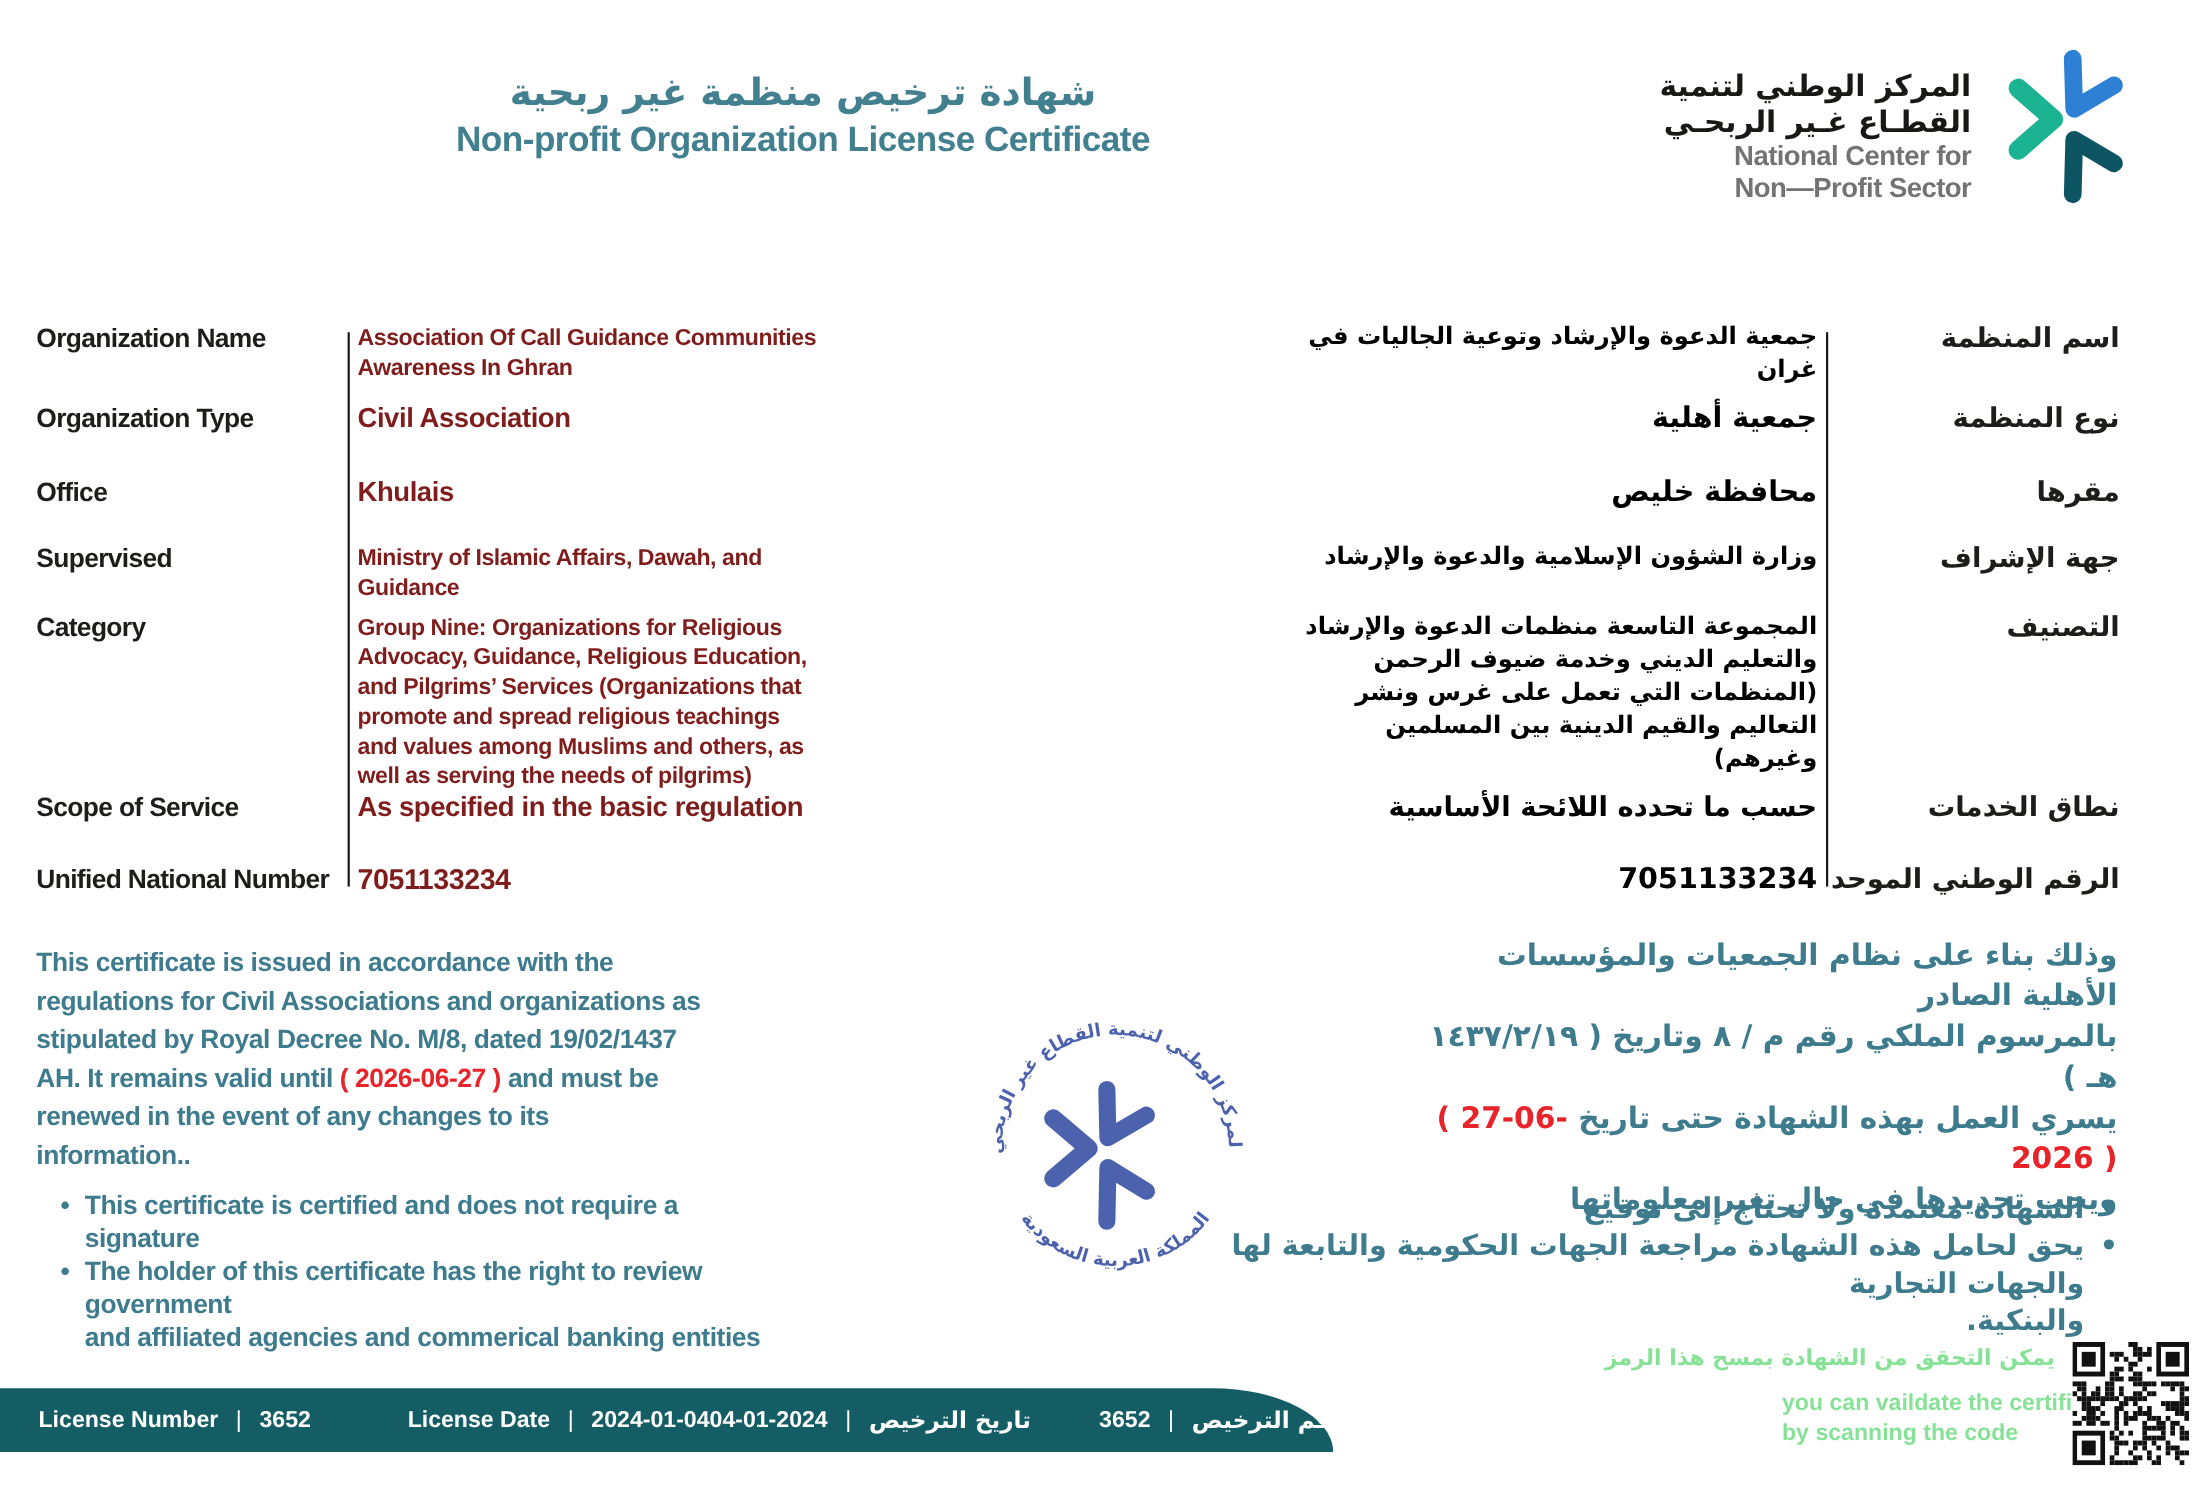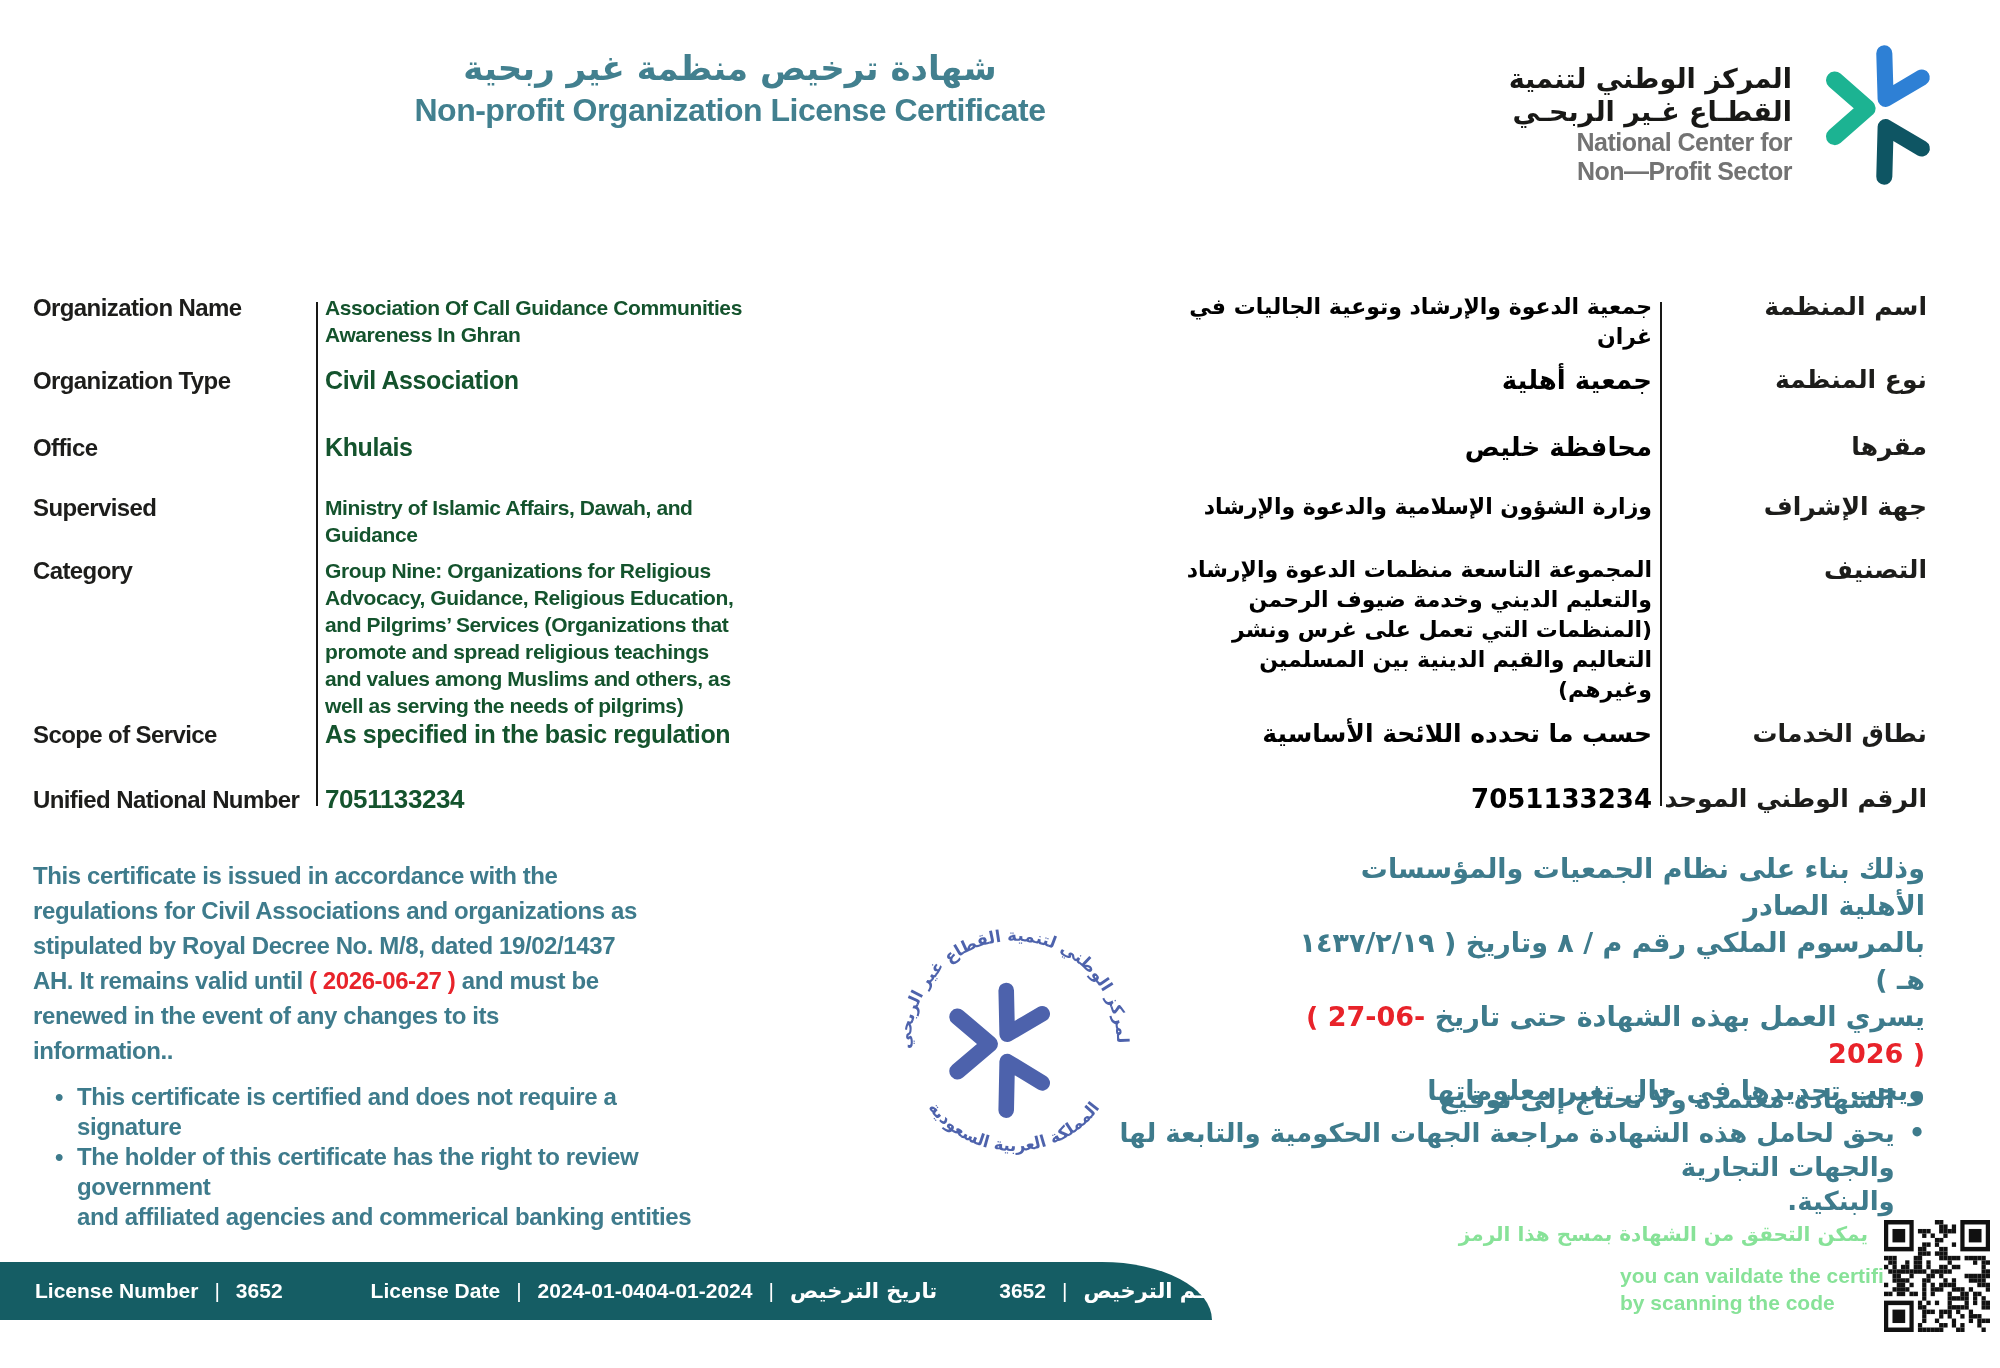--- a/index.html
+++ b/index.html
@@ -3,33 +3,33 @@
 <meta charset="utf-8">
 <style>
   html,body{margin:0;padding:0;background:#ffffff;}
   body{width:2000px;height:1368px;position:relative;overflow:hidden;
        font-family:"Liberation Sans",sans-serif;color:#1d1d1b;}
   .ar{font-family:"DejaVu Sans","Liberation Sans",sans-serif;direction:rtl;}
   .pre{white-space:pre-line;}
 
   
   .header{position:absolute;left:0;top:0;width:2000px;height:230px;}
-  .titles{position:absolute;left:0;top:46px;width:1460px;text-align:center;}
+  .titles{position:absolute;left:0;top:62px;width:1460px;text-align:center;}
   .title-ar{font-family:"DejaVu Sans",sans-serif;direction:rtl;font-size:34px;font-weight:bold;color:#42808f;line-height:44px;}
   .title-en{font-size:32px;font-weight:bold;color:#42808f;line-height:40px;letter-spacing:-0.5px;}
   .logo{position:absolute;right:42px;top:44px;display:flex;align-items:flex-start;gap:32px;}
   .logo-text{text-align:right;padding-top:18px;}
   .logo-ar{font-family:"DejaVu Sans",sans-serif;direction:rtl;font-size:27px;font-weight:bold;line-height:33px;color:#181816;}
   .logo-en{font-size:25px;font-weight:800;line-height:29px;color:#737373;letter-spacing:-0.5px;}
 
   
   .info-table{position:absolute;left:33px;top:292px;width:1934px;height:528px;}
   .row{display:grid;grid-template-columns:283px 430px 414px 500px 307px;align-items:start;}
   .cell-label-en{font-size:24px;font-weight:bold;letter-spacing:-0.6px;color:#1d1d1b;padding-top:2px;}
-  .cell-value-en{font-size:21px;font-weight:bold;letter-spacing:-0.4px;color:#14532d;line-height:27px;padding:2px 4px 0 9px;}
+  .cell-value-en{font-size:21px;font-weight:bold;letter-spacing:-0.4px;color:#7f1d1d;line-height:27px;padding:2px 4px 0 9px;}
   .cell-value-ar{font-family:"DejaVu Sans",sans-serif;direction:rtl;text-align:right;font-size:22px;font-weight:bold;color:#000000;line-height:30px;padding:0 8px 0 4px;}
   .cell-label-ar{font-family:"DejaVu Sans",sans-serif;direction:rtl;text-align:right;font-size:25px;font-weight:bold;color:#1d1d1b;padding-right:40px;box-sizing:border-box;}
   .vline{position:absolute;top:10px;bottom:14px;width:2px;background:#181816;}
   .vline-en{left:283px;}
   .vline-ar{left:1627px;}
 
   
   .statement-en{position:absolute;left:33px;top:858px;width:680px;font-size:24px;font-weight:bold;letter-spacing:-0.4px;color:#3e7b8c;line-height:35px;}
   .statement-ar{position:absolute;right:75px;top:850px;width:640px;text-align:right;font-size:27px;font-weight:bold;color:#3e7b8c;line-height:37px;}
   .red-date{color:#e8232a;}

